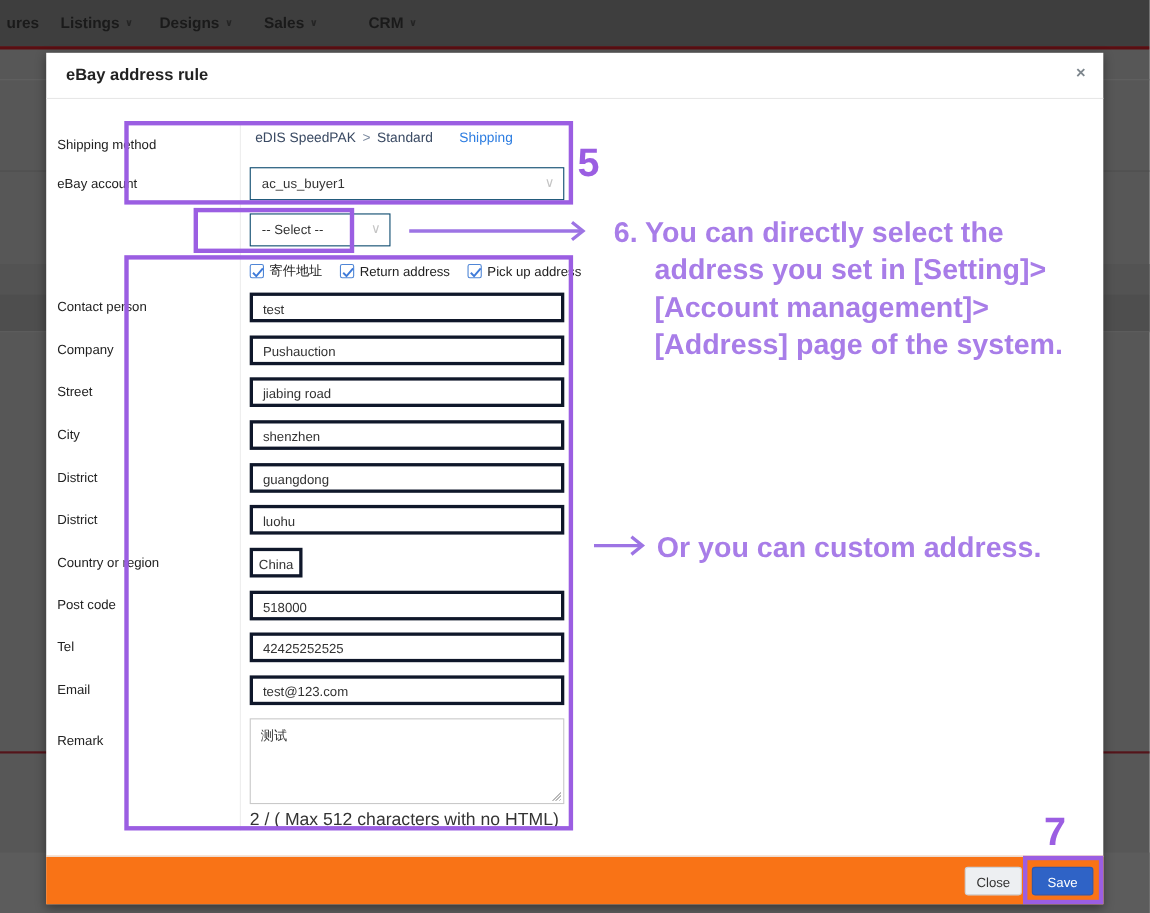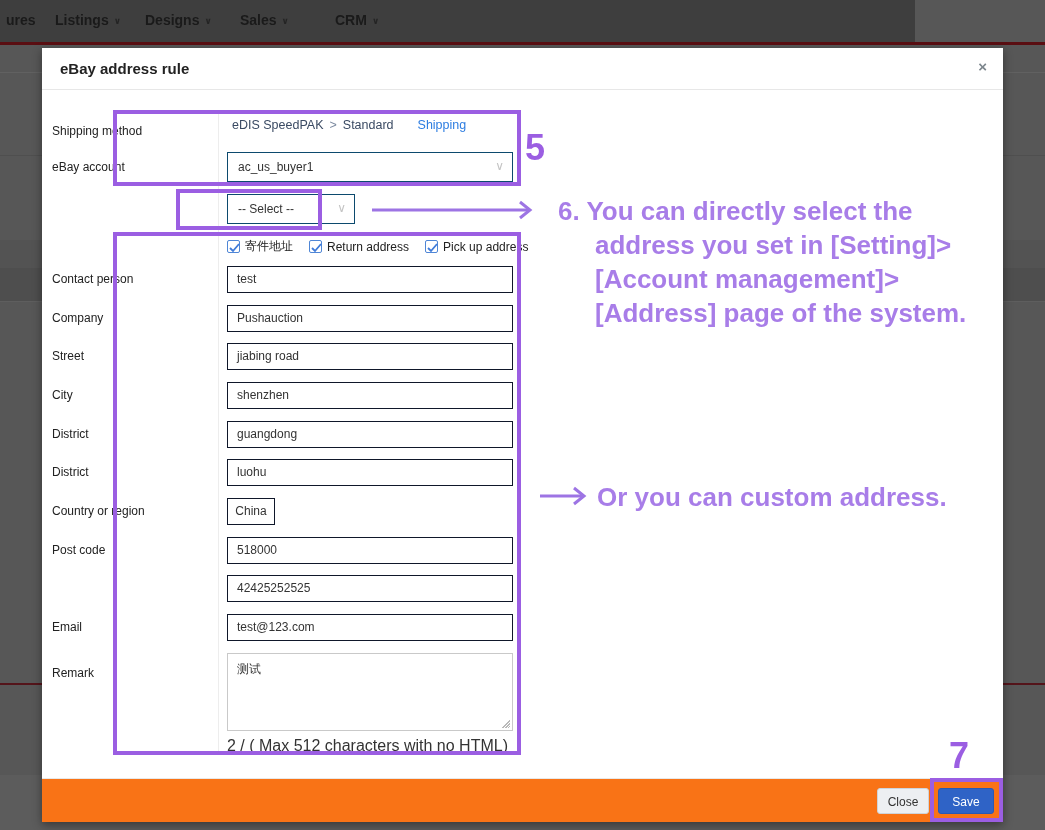--- a/index.html
+++ b/index.html
@@ -5,21 +5,21 @@
   * { margin:0; padding:0; box-sizing:border-box; }
   html,body { width:1045px; height:830px; }
   body {
     font-family:"Liberation Sans","DejaVu Sans",sans-serif;
     position:relative; overflow:hidden; background:#575757;
   }
   #stage { position:absolute; inset:0; width:1045px; height:830px; }
 
   
   .band { position:absolute; left:0; width:1045px; }
-  .navbar { position:absolute; top:0; left:0; width:915px; height:42px; background:#3e3e3e; z-index:1; }
+  .navbar { position:absolute; top:0; left:0; width:1045px; height:42px; background:#3e3e3e; z-index:1; }
   .nav-item { position:absolute; top:12px; font-size:14px; font-weight:bold; color:#1a1a1a; white-space:nowrap; }
   .nav-item .chev { font-size:9px; color:#242424; margin-left:5px; vertical-align:1px; }
   .nav-redline { position:absolute; top:42px; left:0; width:1045px; height:3px; background:#5a0e12; z-index:1; }
 
   .bg-base   { top:45px;  height:785px; background:#575757; z-index:0; }
   .bg-l72    { top:72px;  height:1px;  background:#616161; z-index:0; }
   .bg-l155   { top:155px; height:1px;  background:#4f4f4f; z-index:0; }
   .bg-b240   { top:240px; height:28px; background:#535353; z-index:0; }
   .bg-b268   { top:268px; height:33px; background:#4e4e4e; z-index:0; }
   .bg-l301   { top:301px; height:1px;  background:#5e5e5e; z-index:0; }
@@ -36,21 +36,21 @@
   .modal-close { position:absolute; right:16px; top:11px; font-size:15px; font-weight:bold; color:#7d868d; cursor:pointer; line-height:1; }
 
   .col-sep { position:absolute; left:176px; top:62px; width:1px; height:645px; background:#ededed; }
 
   .flabel {
     position:absolute; left:10px; width:155px; text-align:left;
     font-size:12px; color:#222; line-height:27px; white-space:nowrap;
   }
   .input {
     position:absolute; left:185px; width:286px; height:27px;
-    border:1px solid #0f172a; background:#fff; font-size:12px; color:#333;
+    border:3px solid #0f172a; background:#fff; font-size:12px; color:#333;
     line-height:25px; padding-left:9px; white-space:nowrap; overflow:hidden;
   }
   .select { position:absolute; border:1px solid #0c4a6e; background:#fff; font-size:12px; color:#333; }
   .select .sel-val { position:absolute; left:10px; top:0; line-height:28px; white-space:nowrap; }
   .select .sel-chev { position:absolute; right:8px; top:7px; font-size:12px; color:#c4c4c4; line-height:1; }
 
   .ship-path { position:absolute; left:190px; top:70px; font-size:12.5px; white-space:nowrap; }
   .ship-path .seg  { color:#3a4a63; }
   .ship-path .sep  { color:#7c8aa0; margin:0 6px; }
   .ship-path .link { color:#2d7de1; margin-left:24px; cursor:pointer; }
@@ -186,20 +186,21 @@
 
     <span class="flabel" style="top:411px">District</span>
     <div class="input" style="top:411px">luohu</div>
 
     <span class="flabel" style="top:450px">Country or region</span>
     <div class="input" style="top:450px; width:48px; text-align:center; padding-left:0">China</div>
 
     <span class="flabel" style="top:489px">Post code</span>
     <div class="input" style="top:489px">518000</div>
 
+    <span class="flabel" style="top:527px">Tel</span>
     <div class="input" style="top:527px">42425252525</div>
 
     <span class="flabel" style="top:566px">Email</span>
     <div class="input" style="top:566px">test@123.com</div>
 
     <span class="flabel" style="top:612px">Remark</span>
     <div class="textarea">
       <span>测试</span>
       <span class="resize-grip"></span>
     </div>

